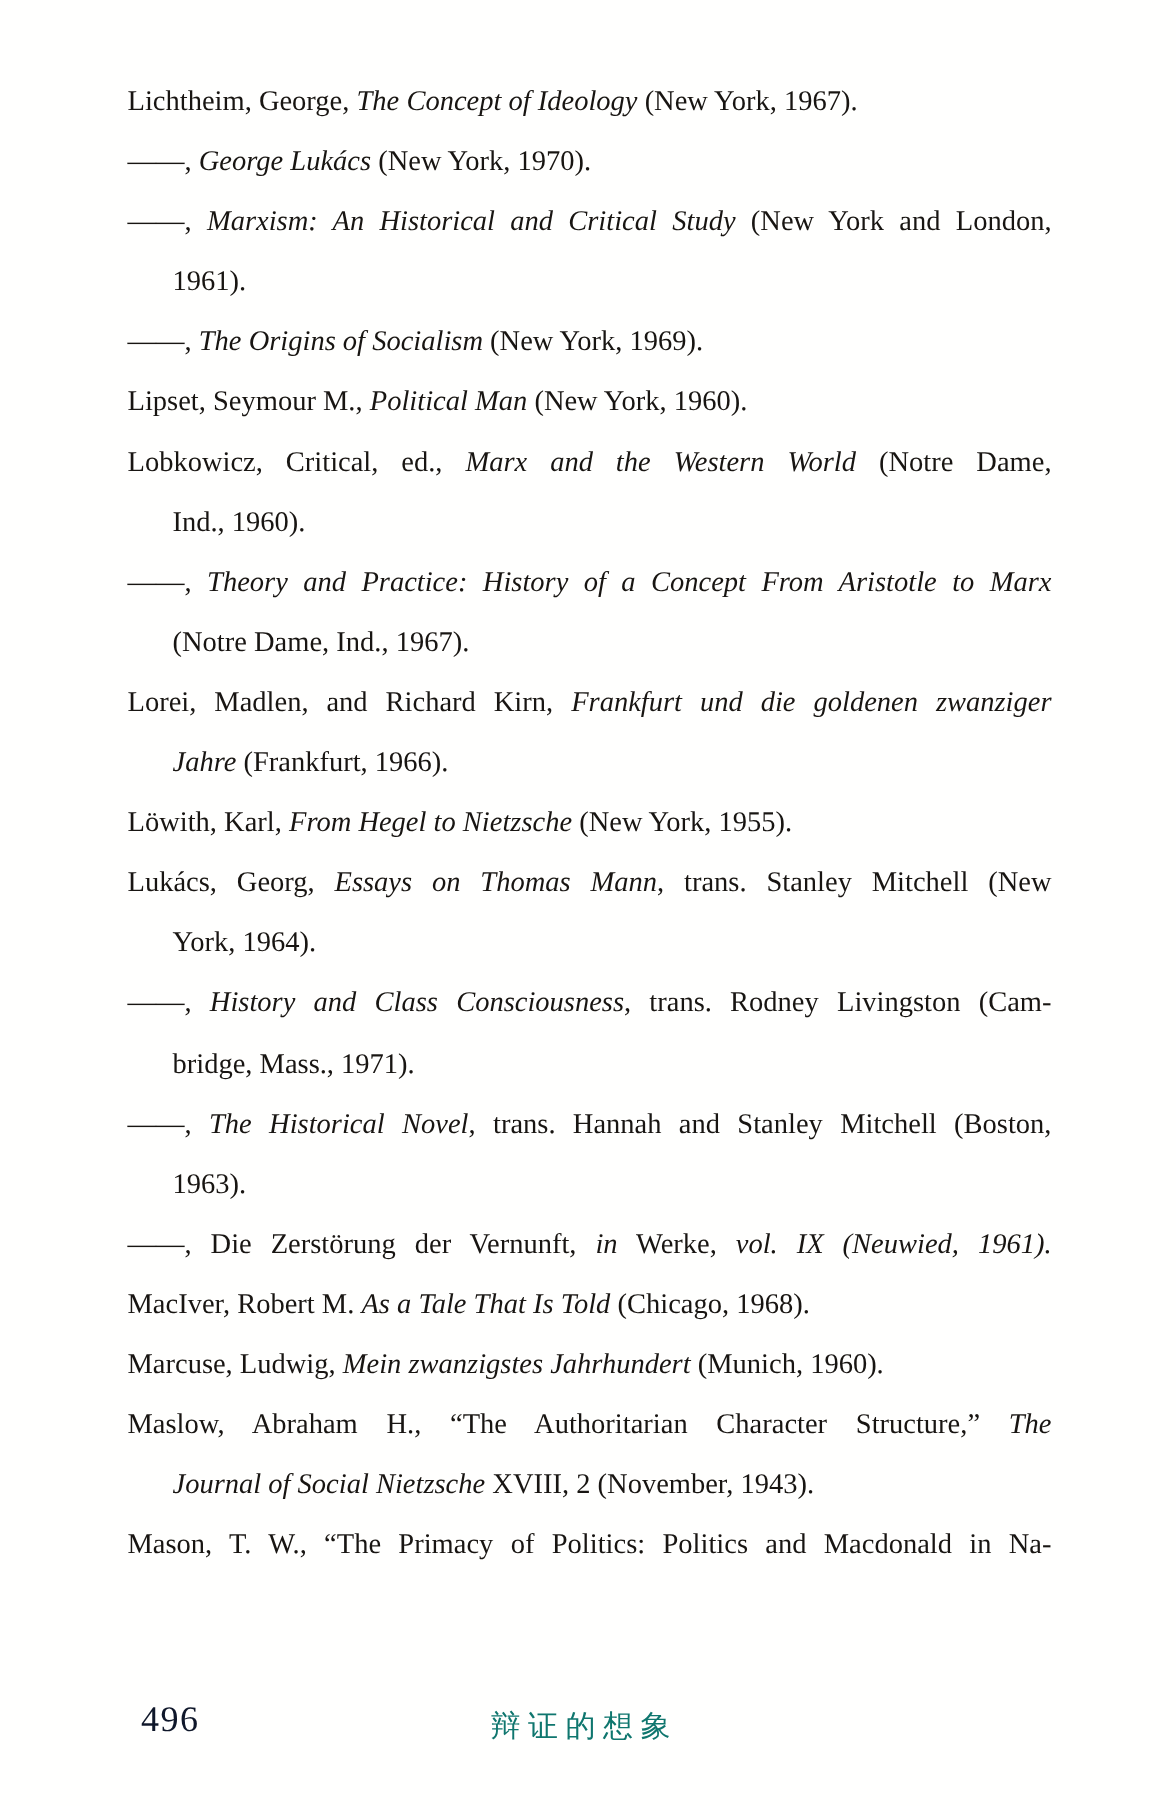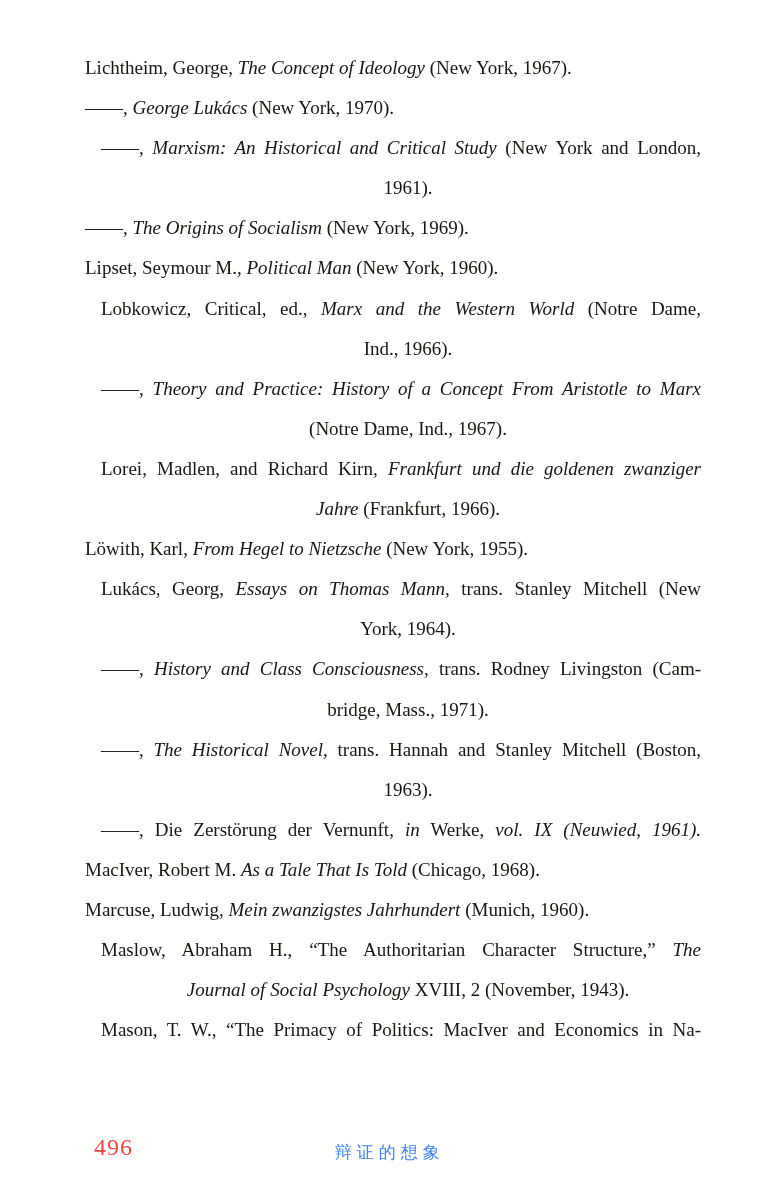--- a/index.html
+++ b/index.html
@@ -28,86 +28,84 @@
     font-size: 19px;
     line-height: 40.1px;
     text-rendering: optimizeLegibility;
   }
   .line {
     height: 40.1px;
     text-align: left;
   }
   .line.indent {
     padding-left: 30px;
-    text-align: center;
   }
   .line.fill {
     text-align: justify;
     text-align-last: justify;
     text-justify: inter-word;
-    margin-left: 16px;
   }
   .italic {
     font-style: italic;
   }
   .roman {
     font-style: normal;
   }
   .footer-pagenum {
     position: absolute;
     left: 94px;
     top: 1134px;
     font-size: 24px;
     line-height: 26px;
     letter-spacing: 1px;
-    color: #ef4444;
+    color: #0f172a;
   }
   .footer-title {
     position: absolute;
     left: 50%;
     transform: translateX(-52%);
     top: 1142px;
-    font-size: 17px;
+    font-size: 20px;
     line-height: 22px;
     letter-spacing: 5px;
-    font-family: Liberation Sans, sans-serif;
-    color: #3b82f6;
+    font-family: Liberation Mono, monospace;
+    color: #0f766e;
     white-space: nowrap;
   }
 </style>
 </head>
 <body>
 
 <div class="page">
 
   <div class="bib">
       <div class="line"><span class="roman">Lichtheim, George, </span><span class="italic">The Concept of Ideology</span><span class="roman"> (New York, 1967).</span></div>
       <div class="line"><span class="roman">——, </span><span class="italic">George Lukács</span><span class="roman"> (New York, 1970).</span></div>
       <div class="line fill"><span class="roman">——, </span><span class="italic">Marxism: An Historical and Critical Study</span><span class="roman"> (New York and London,</span></div>
       <div class="line indent"><span class="roman">1961).</span></div>
       <div class="line"><span class="roman">——, </span><span class="italic">The Origins of Socialism</span><span class="roman"> (New York, 1969).</span></div>
       <div class="line"><span class="roman">Lipset, Seymour M., </span><span class="italic">Political Man</span><span class="roman"> (New York, 1960).</span></div>
       <div class="line fill"><span class="roman">Lobkowicz, Critical, ed., </span><span class="italic">Marx and the Western World</span><span class="roman"> (Notre Dame,</span></div>
-      <div class="line indent"><span class="roman">Ind., 1966).</span></div>
+      <div class="line indent"><span class="roman">Ind., 1960).</span></div>
       <div class="line fill"><span class="roman">——, </span><span class="italic">Theory and Practice: History of a Concept From Aristotle to Marx</span></div>
       <div class="line indent"><span class="roman">(Notre Dame, Ind., 1967).</span></div>
       <div class="line fill"><span class="roman">Lorei, Madlen, and Richard Kirn, </span><span class="italic">Frankfurt und die goldenen zwanziger</span></div>
       <div class="line indent"><span class="italic">Jahre</span><span class="roman"> (Frankfurt, 1966).</span></div>
       <div class="line"><span class="roman">Löwith, Karl, </span><span class="italic">From Hegel to Nietzsche</span><span class="roman"> (New York, 1955).</span></div>
       <div class="line fill"><span class="roman">Lukács, Georg, </span><span class="italic">Essays on Thomas Mann</span><span class="roman">, trans. Stanley Mitchell (New</span></div>
       <div class="line indent"><span class="roman">York, 1964).</span></div>
       <div class="line fill"><span class="roman">——, </span><span class="italic">History and Class Consciousness</span><span class="roman">, trans. Rodney Livingston (Cam-</span></div>
       <div class="line indent"><span class="roman">bridge, Mass., 1971).</span></div>
       <div class="line fill"><span class="roman">——, </span><span class="italic">The Historical Novel</span><span class="roman">, trans. Hannah and Stanley Mitchell (Boston,</span></div>
       <div class="line indent"><span class="roman">1963).</span></div>
       <div class="line fill"><span class="roman">——, Die Zerstörung der Vernunft, </span><span class="italic">in</span><span class="roman"> Werke, </span><span class="italic">vol. IX (Neuwied, 1961).</span></div>
       <div class="line"><span class="roman">MacIver, Robert M. </span><span class="italic">As a Tale That Is Told</span><span class="roman"> (Chicago, 1968).</span></div>
       <div class="line"><span class="roman">Marcuse, Ludwig, </span><span class="italic">Mein zwanzigstes Jahrhundert</span><span class="roman"> (Munich, 1960).</span></div>
       <div class="line fill"><span class="roman">Maslow, Abraham H., “The Authoritarian Character Structure,” </span><span class="italic">The</span></div>
-      <div class="line indent"><span class="italic">Journal of Social Psychology</span><span class="roman"> XVIII, 2 (November, 1943).</span></div>
-      <div class="line fill"><span class="roman">Mason, T. W., “The Primacy of Politics: MacIver and Economics in Na-</span></div>
+      <div class="line indent"><span class="italic">Journal of Social Nietzsche</span><span class="roman"> XVIII, 2 (November, 1943).</span></div>
+      <div class="line fill"><span class="roman">Mason, T. W., “The Primacy of Politics: Politics and Macdonald in Na-</span></div>
     </div>
 
   <div class="footer-pagenum">496</div>
 
   <div class="footer-title">辩证的想象</div>
 
 </div>
 
 </body></html>

